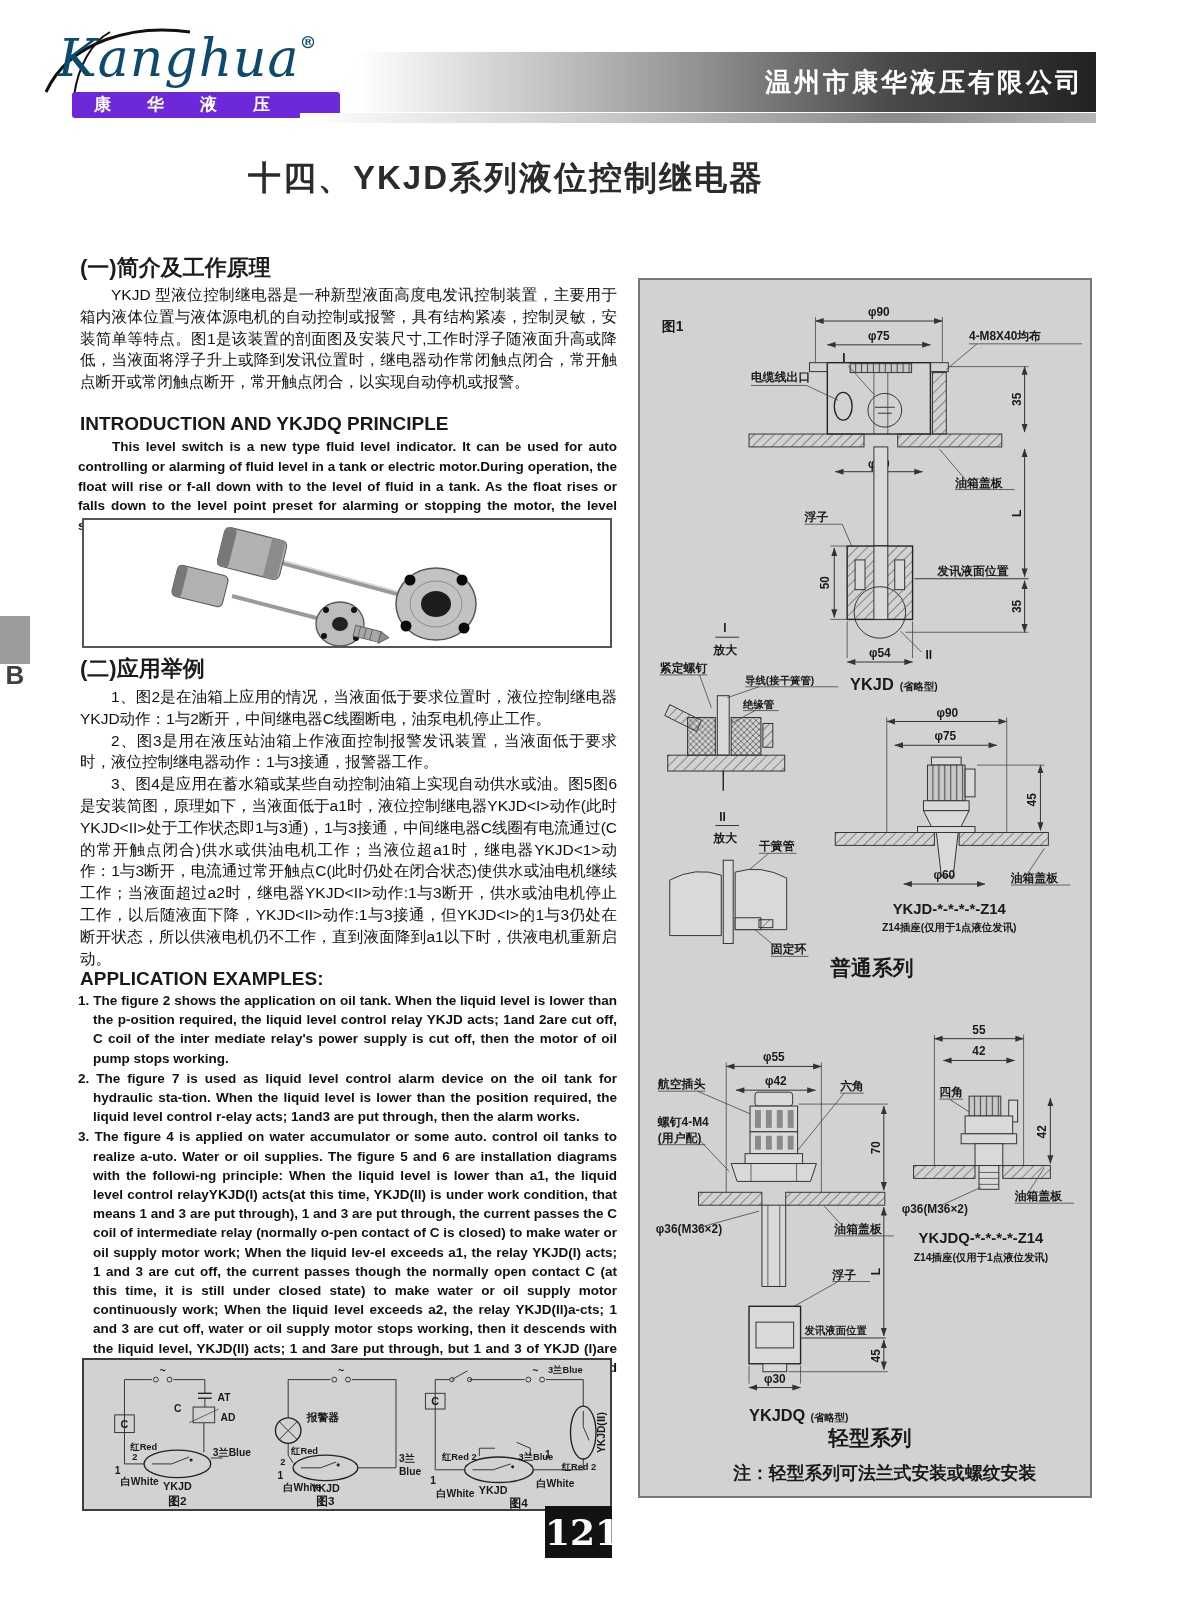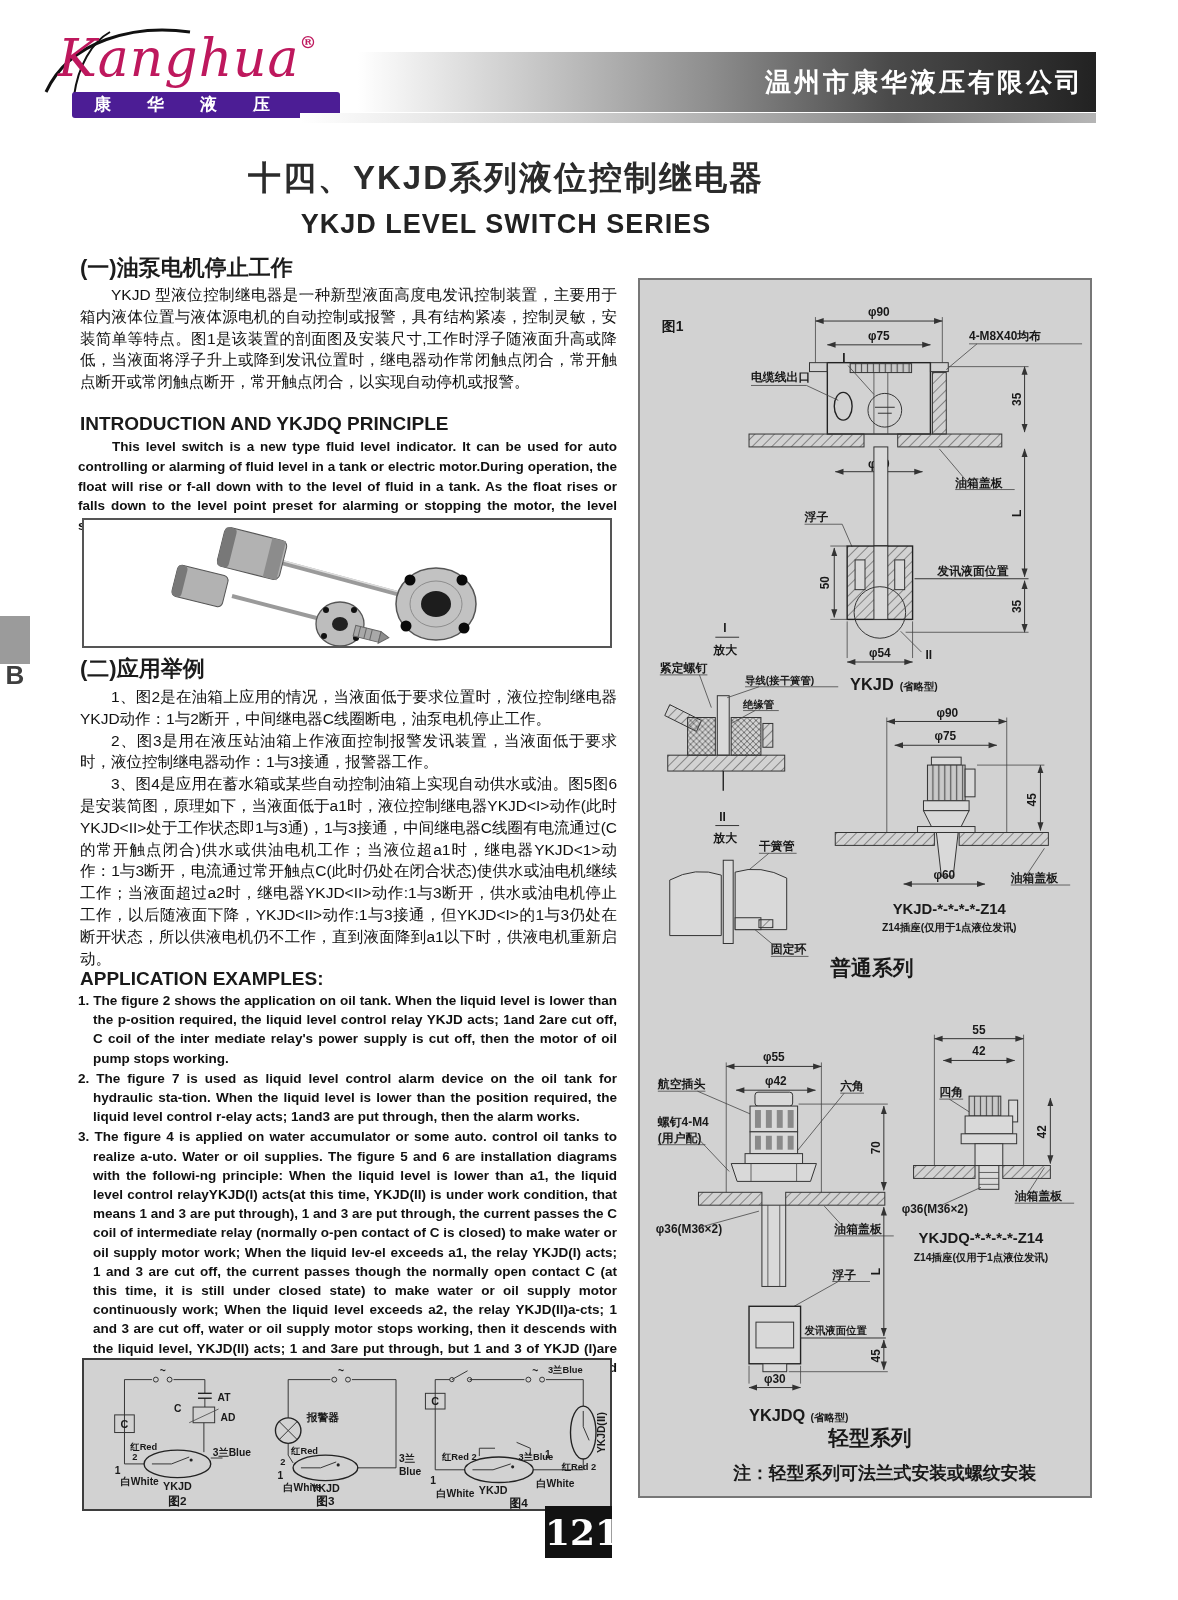--- a/index.html
+++ b/index.html
@@ -1,23 +1,23 @@
 <!DOCTYPE html>
 <html><head>
 <meta charset="utf-8">
 <style>
 *{margin:0;padding:0;box-sizing:border-box}
 html,body{background:#fff}
 .page{position:relative;width:1178px;height:1600px;background:#fff;overflow:hidden;
   font-family:"Liberation Sans","DejaVu Sans",sans-serif;color:#1a1a1a}
 .abs{position:absolute}
 
-.logo-script{font-family:"DejaVu Serif","Liberation Serif",serif;font-style:italic;font-size:52px;color:#be185d;letter-spacing:1px;line-height:1}
+.logo-script{font-family:"DejaVu Serif","Liberation Serif",serif;font-style:italic;font-size:52px;color:#0c4a6e;letter-spacing:1px;line-height:1}
 .logo-reg{font-size:17px;vertical-align:28px;font-style:normal;font-weight:700}
-.logo-bar{position:absolute;left:72px;top:92px;width:268px;height:26px;background:#4c1d95;border-radius:3px;color:#fff;
+.logo-bar{position:absolute;left:72px;top:92px;width:268px;height:26px;background:#6d28d9;border-radius:3px;color:#fff;
   font-weight:700;font-size:17px;letter-spacing:36px;padding-left:22px;line-height:26px;white-space:nowrap;overflow:hidden}
 .band{position:absolute;left:358px;top:52px;width:738px;height:60px;
   background:linear-gradient(90deg,#ffffff 0%,#cccccc 22%,#8d8d8d 48%,#4a4a4a 72%,#222 100%);
   display:flex;flex-direction:column;justify-content:center;align-items:flex-end;padding-right:12px}
 .band-cn{color:#fff;font-size:26px;font-weight:700;letter-spacing:3px}
 .band-en{color:#fff;font-size:18px;font-weight:700;letter-spacing:.4px}
 .band-strip{position:absolute;left:300px;top:113px;width:796px;height:10px;
   background:linear-gradient(90deg,#ffffff,#cfcfcf 35%,#8a8a8a 75%,#b5b5b5)}
 .swoosh{position:absolute;left:40px;top:26px;width:320px;height:70px}
 
@@ -61,24 +61,23 @@
     <span class="logo-script"><span>Kanghua</span><span class="logo-reg">®</span></span>
   </div>
   <div class="logo-bar">康华液压</div>
   <div class="band">
     <div class="band-cn">温州市康华液压有限公司</div>
   </div>
   <div class="band-strip"></div>
 
   <div class="title-wrap">
     <div class="title-cn">十四、YKJD系列液位控制继电器</div>
-    <div class="title-en">YKJD LEVEL SWITCH SERIES</div>
-  </div>
-
-  <div class="abs h-cn" style="left:80px;top:253px">(一)油泵电机停止工作</div>
+  </div>
+
+  <div class="abs h-cn" style="left:80px;top:253px">(一)简介及工作原理</div>
   <div class="abs p-cn ind" style="left:80px;top:284px;width:537px">YKJD 型液位控制继电器是一种新型液面高度电发讯控制装置，主要用于箱内液体位置与液体源电机的自动控制或报警，具有结构紧凑，控制灵敏，安装简单等特点。图1是该装置的剖面图及安装尺寸,工作时浮子随液面升高或降低，当液面将浮子升上或降到发讯位置时，继电器动作常闭触点闭合，常开触点断开或常闭触点断开，常开触点闭合，以实现自动停机或报警。</div>
   <div class="abs h-en" style="left:80px;top:413px">INTRODUCTION AND YKJDQ PRINCIPLE</div>
   <div class="abs p-en" style="left:78px;top:437px;width:539px;text-indent:34px">This level switch is a new type fluid level indicator. It can be used for auto controlling or alarming of fluid level in a tank or electric motor.During operation, the float will rise or f-all down with to the level of fluid in a tank. As the float rises or falls down to the level point preset for alarming or stopping the motor, the level switch will act, the normally open close.</div>
 
   <div class="photo-box">
     <svg width="526" height="126" viewBox="0 0 526 126">
       <rect x="0" y="0" width="526" height="126" fill="#ffffff"></rect>
       <g>
         <line x1="196" y1="42" x2="330" y2="78" stroke="#9a9a9a" stroke-width="5"></line>
         <line x1="196" y1="40" x2="330" y2="76" stroke="#dcdcdc" stroke-width="1.5"></line>

